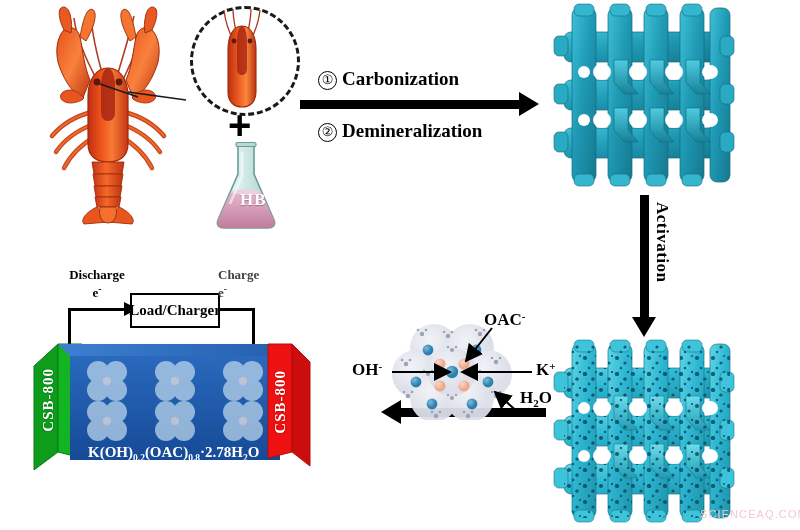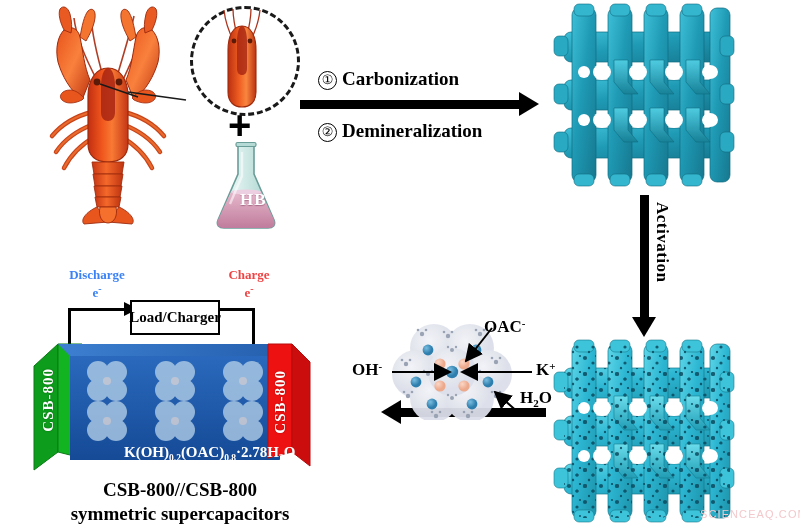--- a/index.html
+++ b/index.html
@@ -51,24 +51,24 @@
   .elec-label{position:absolute;color:#fff;font-weight:bold;font-size:15px;
      writing-mode:vertical-rl;transform:rotate(180deg);white-space:nowrap;
      letter-spacing:1px;text-shadow:0 0 2px rgba(0,0,0,.35);}
   .formula{position:absolute;color:#fff;font-weight:bold;font-size:15px;
      white-space:nowrap;}
   .formula sub{font-size:9.5px;}
   .loadbox{position:absolute;border:2.4px solid #000;background:#fff;
      display:flex;align-items:center;justify-content:center;
      font-weight:bold;font-size:15px;}
   .wire{position:absolute;background:#000;}
-  .lbl-dis{position:absolute;color:#3b82f6;font-weight:bold;font-size:13px;
+  .lbl-dis{position:absolute;color:#000000;font-weight:bold;font-size:13px;
      text-align:center;line-height:1.15;}
-  .lbl-chg{position:absolute;color:#ef4444;font-weight:bold;font-size:13px;
-     text-align:center;line-height:1.15;}
+  .lbl-chg{position:absolute;color:#404040;font-weight:bold;font-size:13px;
+     text-align:left;line-height:1.15;}
   .sup{font-size:10px;vertical-align:5px;}
 
   .caption{position:absolute;text-align:center;font-weight:bold;font-size:19px;
      line-height:1.28;white-space:nowrap;}
 
   
   .ion-lbl{position:absolute;font-weight:bold;font-size:17px;white-space:nowrap;}
   .ion-lbl sub{font-size:11px;}
   .ion-lbl .mi{font-size:11px;vertical-align:5px;}
 
@@ -515,21 +515,21 @@
       <line x1="100" y1="20" x2="74" y2="53" stroke="#000" stroke-width="2" marker-end="url(#ah)"></line>
 
       <line x1="-2" y1="64" x2="58" y2="64" stroke="#000" stroke-width="2" marker-end="url(#ah)"></line>
 
       <line x1="140" y1="64" x2="70" y2="64" stroke="#000" stroke-width="2" marker-end="url(#ah)"></line>
 
       <line x1="128" y1="106" x2="103" y2="84" stroke="#000" stroke-width="2" marker-end="url(#ah)"></line>
     </svg>
   </div>
 
-  <div class="ion-lbl" style="left:484px;top:310px;margin-top:7px;">
+  <div class="ion-lbl" style="left:484px;top:310px;">
     <span>OAC</span><span class="mi">-</span>
   </div>
   <div class="ion-lbl" style="left:352px;top:360px;">
     <span>OH</span><span class="mi">-</span>
   </div>
   <div class="ion-lbl" style="left:536px;top:360px;">
     <span>K</span><span class="mi">+</span>
   </div>
   <div class="ion-lbl" style="left:520px;top:388px;">H<sub>2</sub>O</div>
 
@@ -541,21 +541,21 @@
       </svg>
   </div>
   <div class="wire" style="left:252px;top:310px;width:3px;height:40px;"></div>
   <div class="wire" style="left:196px;top:308px;width:59px;height:3px;"></div>
   <div class="abs" style="left:184px;top:300px;width:16px;height:18px;">
     <svg width="16" height="18" viewBox="0 0 16 18">
       <path d="M16 2 L2 9 L16 16 Z" fill="#000"></path>
       </svg>
   </div>
 
-  <div class="loadbox" style="left:130px;top:293px;width:86px;height:31px;margin-top:7px;">Load/Charger</div>
+  <div class="loadbox" style="left:130px;top:293px;width:86px;height:31px;">Load/Charger</div>
 
   <div class="lbl-dis" style="left:62px;top:268px;width:70px;">
     <span>Discharge</span><br>
     <span>e</span><span class="sup">-</span>
   </div>
   <div class="lbl-chg" style="left:218px;top:268px;width:62px;">
     <span>Charge</span><br>
     <span>e</span><span class="sup">-</span>
   </div>
 
@@ -625,24 +625,20 @@
           <circle cx="18" cy="18" r="11" fill="#b9d4ea"></circle>
           <circle cx="9" cy="9" r="4" fill="#f0e6e0"></circle>
         </g>
       </g>
     </svg>
   </div>
 
   <div class="elec-label" style="left:40px;top:368px;">CSB-800</div>
   <div class="elec-label" style="left:272px;top:370px;">CSB-800</div>
 
-  <div class="formula" style="left:88px;top:444px;margin-left:36px;">
+  <div class="formula" style="left:88px;top:444px;">
     <span>K(OH)</span><sub>0.2</sub><span>(OAC)</span><sub>0.8</sub><span>·2.78H</span><sub>2</sub><span>O</span>
   </div>
 
-  <div class="caption" style="left:0px;top:478px;width:360px;">
-    <span>CSB-800//CSB-800</span><br>
-    <span>symmetric supercapacitors</span>
-  </div>
 
   <div class="wm" style="left:700px;top:508px;">SCIENCEAQ.COM</div>
 
 </div>
 
 </body></html>

